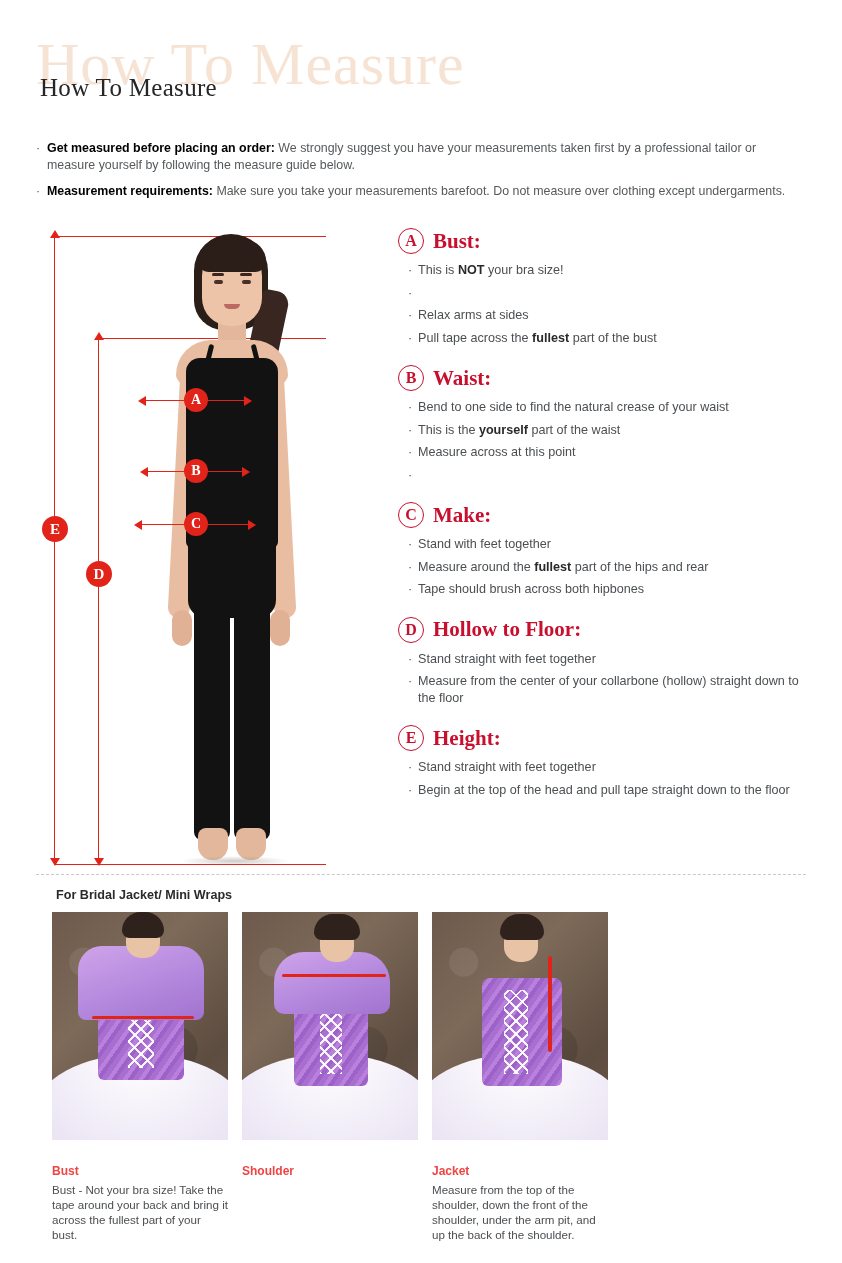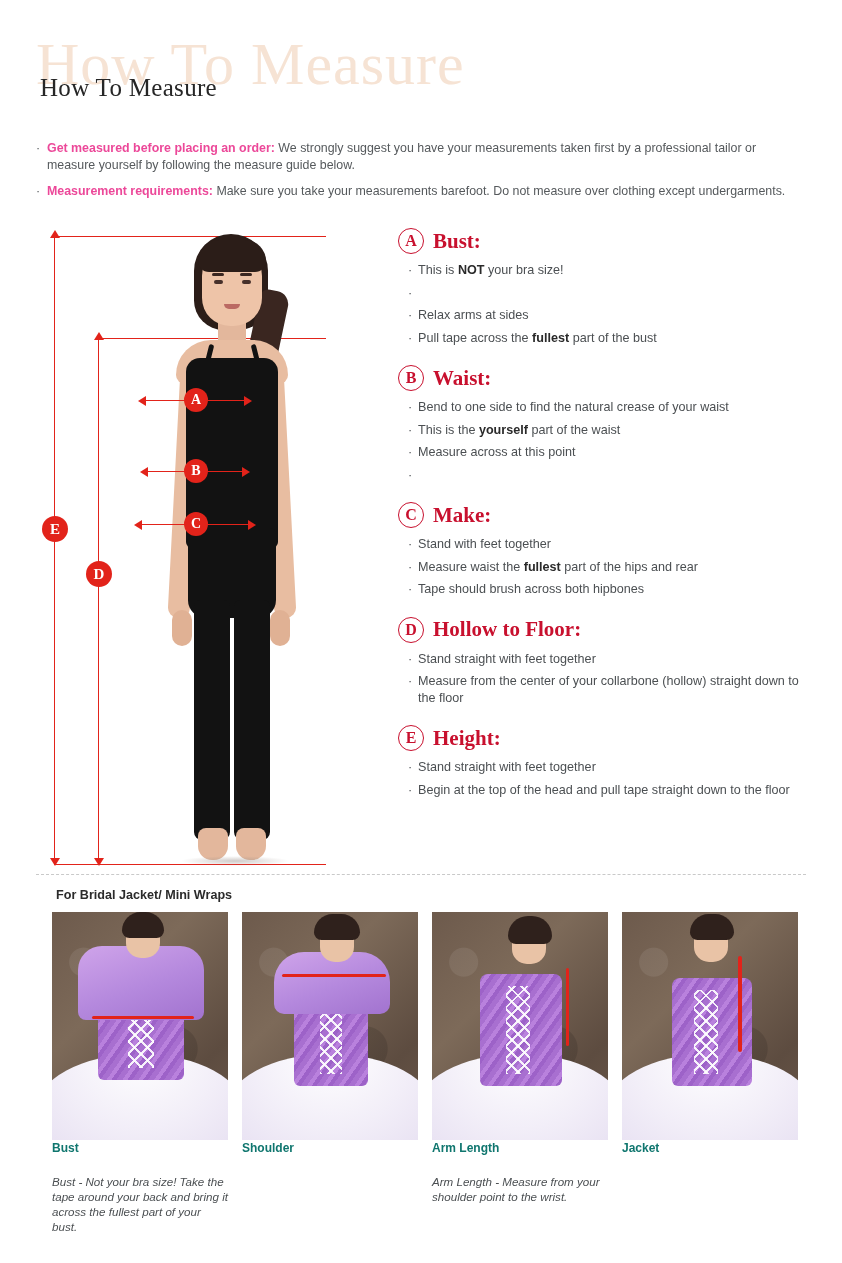--- a/index.html
+++ b/index.html
@@ -44,21 +44,21 @@
     position: absolute;
     left: 36px; top: 140px;
     width: 770px;
     font-size: 12.4px;
     line-height: 17px;
     color: #55595c;
   }
   .tip-row { display: flex; margin-bottom: 9px; }
   .tip-bullet { width: 11px; flex: 0 0 11px; color: #55595c; }
   .tip-text { flex: 1; }
-  .tip-text b { color: #ec4899; }
+  .tip-text b { color: #000000; }
 
   
   .diagram {
     position: absolute;
     left: 36px; top: 228px;
     width: 340px; height: 640px;
   }
   .figure-wrap { position: absolute; left: 70px; top: 0; width: 250px; height: 640px; }
 
   
@@ -199,22 +199,22 @@
     position:absolute; left:56px; top:888px;
     font-size:12.6px; font-weight:bold; color:#2b2b2b;
   }
   .cards { position:absolute; left:52px; top:912px; width:740px; display:flex; gap:14px; }
   .card { width:176px; }
   .photo {
     width:176px; height:228px;
     position:relative; overflow:hidden;
     background:#6e5b4d;
   }
-  .card-title { font-size:12px; font-weight:bold; color:#0f766e; margin-top:1px; }
-  .card-text { font-size:11.6px; line-height:15px; color:#4b4f52; margin-top:19px;font-style:italic; }
+  .card-title { font-size:12px; font-weight:bold; color:#ef4444; margin-top:24px; }
+  .card-text { font-size:11.6px; line-height:15px; color:#4b4f52; margin-top:4px; }
 
   
   .bg-wall { position:absolute; inset:0; background:
       linear-gradient(135deg,#6d5a4c 0%, #7d6a59 35%, #5d4c40 75%, #6b584a 100%); }
   .bg-wall:after {
     content:""; position:absolute; inset:0;
     background-image: radial-gradient(circle at 18% 22%, rgba(255,255,255,.08) 0 14px, transparent 15px),
                       radial-gradient(circle at 70% 60%, rgba(0,0,0,.12) 0 22px, transparent 23px),
                       radial-gradient(circle at 40% 85%, rgba(255,255,255,.05) 0 18px, transparent 19px);
   }
@@ -384,21 +384,21 @@
         <div class="sec-letter">C</div>
         <div class="sec-title">Make:</div>
       </div>
       <ul class="bullets">
         <li>
             <span class="dot">·</span>
             <span><span>Stand with feet together</span><b></b><span></span></span>
           </li>
         <li>
             <span class="dot">·</span>
-            <span><span>Measure waist the </span><b>fullest</b><span> part of the hips and rear</span></span>
+            <span><span>Measure around the </span><b>fullest</b><span> part of the hips and rear</span></span>
           </li>
         <li>
             <span class="dot">·</span>
             <span><span>Tape should brush across both hipbones</span><b></b><span></span></span>
           </li>
       </ul>
     </div>
 
     <div class="section">
       <div class="sec-head">
@@ -463,41 +463,29 @@
         <div class="bodice" style="left:52px; top:70px; width:74px; height:104px;"></div>
         <div class="lace" style="left:78px; top:80px; width:22px; height:82px;"></div>
         <div class="jacket" style="left:32px; top:40px; width:116px; height:62px; border-radius:30px 30px 10px 10px;"></div>
         <div class="head-s" style="left:78px; top:8px;"></div>
         <div class="hair-s" style="left:72px; top:2px; width:46px; height:26px;"></div>
         <div class="redline" style="left:40px; top:62px; width:104px;"></div>
       </div>
       <div class="card-title">Shoulder</div>
     </div>
 
-    <div class="card">
-      <div class="photo">
-        <div class="bg-wall"></div>
-        <div class="skirt"></div>
-        <div class="bodice" style="left:48px; top:62px; width:82px; height:112px;"></div>
-        <div class="lace" style="left:74px; top:74px; width:24px; height:88px;"></div>
-        <div class="head-s" style="left:80px; top:10px;"></div>
-        <div class="hair-s" style="left:76px; top:4px; width:44px; height:28px;"></div>
-        <div class="redline v" style="left:134px; top:56px; height:78px; width:3px;"></div>
-      </div>
-      <div class="card-title">Arm Length</div>
-      <div class="card-text">Arm Length - Measure from your shoulder point to the wrist.</div>
-    </div>
 
     <div class="card">
       <div class="photo">
         <div class="bg-wall"></div>
         <div class="skirt"></div>
         <div class="bodice" style="left:50px; top:66px; width:80px; height:108px;"></div>
         <div class="lace" style="left:72px; top:78px; width:24px; height:84px;"></div>
         <div class="head-s" style="left:72px; top:8px;"></div>
         <div class="hair-s" style="left:68px; top:2px; width:44px; height:26px;"></div>
         <div class="redline v" style="left:116px; top:44px; height:96px; width:4px;"></div>
       </div>
       <div class="card-title">Jacket</div>
+      <div class="card-text">Measure from the top of the shoulder, down the front of the shoulder, under the arm pit, and up the back of the shoulder.</div>
     </div>
   </div>
 
 </div>
 
 </body></html>

